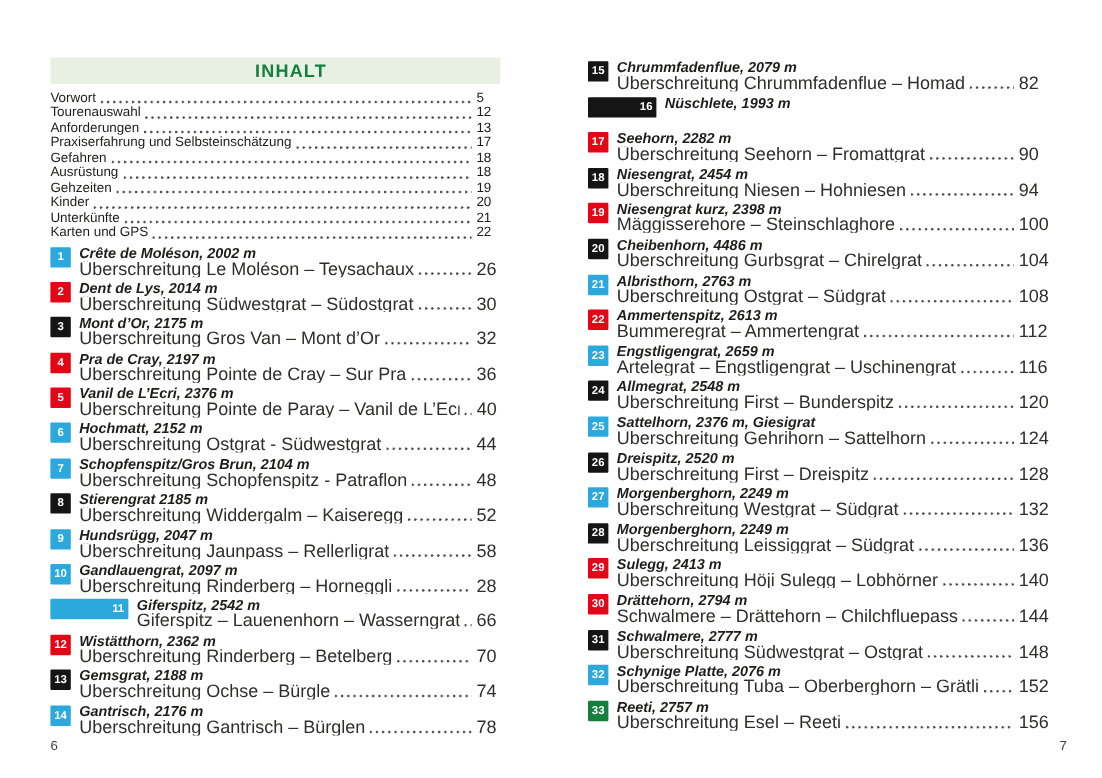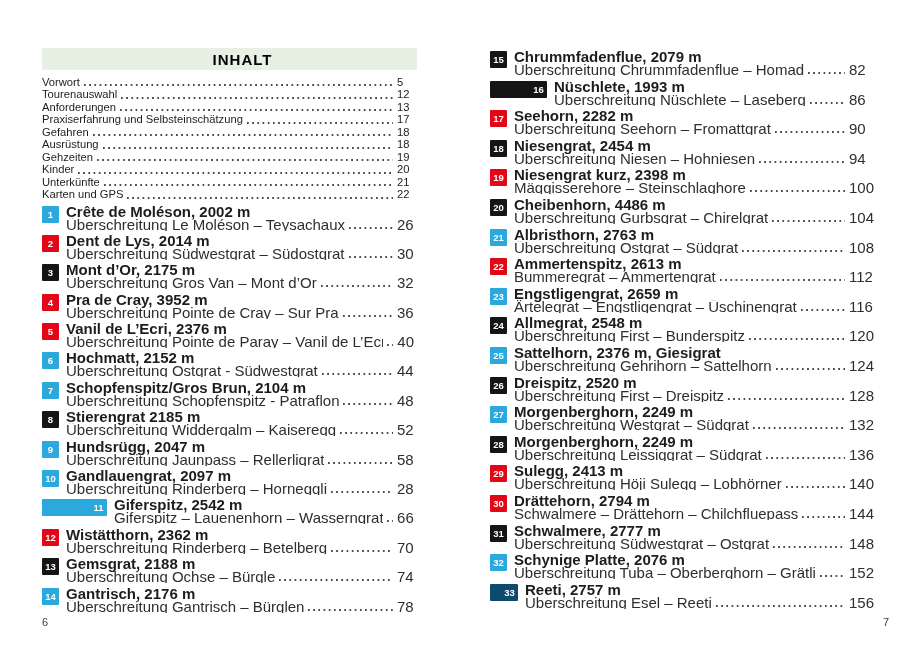--- a/index.html
+++ b/index.html
@@ -37,37 +37,37 @@
   .entry{display:flex;gap:7px;}
   #left-entries .entry{height:29.4px;}
   #right-entries .entry{height:29.6px;}
   .numbox{
     width:17px;height:17px;flex:0 0 17px;margin-top:1px;
     color:#fff;font-weight:bold;font-size:9.5px;
     display:flex;align-items:center;justify-content:center;
     border-radius:1px;
   }
   .etext{flex:1;min-width:0;}
-  .etitle{font-weight:bold;font-size:15px;line-height:13px;color:#1d1d1b;white-space:nowrap;}
+  .etitle{font-weight:bold;font-size:12px;line-height:13px;color:#1d1d1b;white-space:nowrap;font-style:italic;}
   .subline{display:flex;font-size:15px;line-height:13px;color:#2e2e2c;}
   .subline .sub{white-space:nowrap;overflow:hidden;}
 
   
   .folio{position:absolute;top:616px;font-size:11px;color:#3c3c3c;}
   #folio-left{left:42px;}
   #folio-right{left:869px;width:20px;text-align:right;}
 </style>
 </head>
 <body>
 
 <div id="spread">
 
   <div id="left-col" class="col">
     <div class="band" id="inhalt-band" style="background: rgb(232, 240, 228);">
-      <span class="band-title" style="color: #000000; margin-left: 26px;">INHALT</span>
+      <span class="band-title" style="color: #15803d; margin-left: 26px;">INHALT</span>
     </div>
 
     <div id="intro-list">
   <div class="introw">
     <span class="lbl">Vorwort</span>
     <span class="leader"></span>
     <span class="pg">5</span>
   </div>
 
   <div class="introw">
@@ -158,21 +158,21 @@
         <span class="sub">Überschreitung Gros Van – Mont d’Or</span>
         <span class="leader"></span>
         <span class="pg">32</span>
       </div>
     </div>
   </div>
 
   <div class="entry">
     <div class="numbox" style="background: rgb(227, 6, 23);">4</div>
     <div class="etext">
-      <div class="etitle">Pra de Cray, 3952 m</div>
+      <div class="etitle">Pra de Cray, 2197 m</div>
       <div class="subline">
         <span class="sub">Überschreitung Pointe de Cray – Sur Pra</span>
         <span class="leader"></span>
         <span class="pg">36</span>
       </div>
     </div>
   </div>
 
   <div class="entry">
     <div class="numbox" style="background: rgb(227, 6, 23);">5</div>
@@ -307,25 +307,20 @@
         <span class="leader"></span>
         <span class="pg">82</span>
       </div>
     </div>
   </div>
 
   <div class="entry">
     <div class="numbox" style="background: rgb(21, 21, 21); padding-left: 40px;">16</div>
     <div class="etext">
       <div class="etitle">Nüschlete, 1993 m</div>
-      <div class="subline">
-        <span class="sub">Überschreitung Nüschlete – Laseberg</span>
-        <span class="leader"></span>
-        <span class="pg">86</span>
-      </div>
     </div>
   </div>
 
   <div class="entry">
     <div class="numbox" style="background: rgb(227, 6, 23);">17</div>
     <div class="etext">
       <div class="etitle">Seehorn, 2282 m</div>
       <div class="subline">
         <span class="sub">Überschreitung Seehorn – Fromattgrat</span>
         <span class="leader"></span>
@@ -508,21 +503,21 @@
       <div class="etitle">Schynige Platte, 2076 m</div>
       <div class="subline">
         <span class="sub">Überschreitung Tuba – Oberberghorn – Grätli</span>
         <span class="leader"></span>
         <span class="pg">152</span>
       </div>
     </div>
   </div>
 
   <div class="entry">
-    <div class="numbox" style="background: #0c4a6e; padding-left: 11px;">33</div>
+    <div class="numbox" style="background: #15803d;">33</div>
     <div class="etext">
       <div class="etitle">Reeti, 2757 m</div>
       <div class="subline">
         <span class="sub">Überschreitung Esel – Reeti</span>
         <span class="leader"></span>
         <span class="pg">156</span>
       </div>
     </div>
   </div>
 </div>

